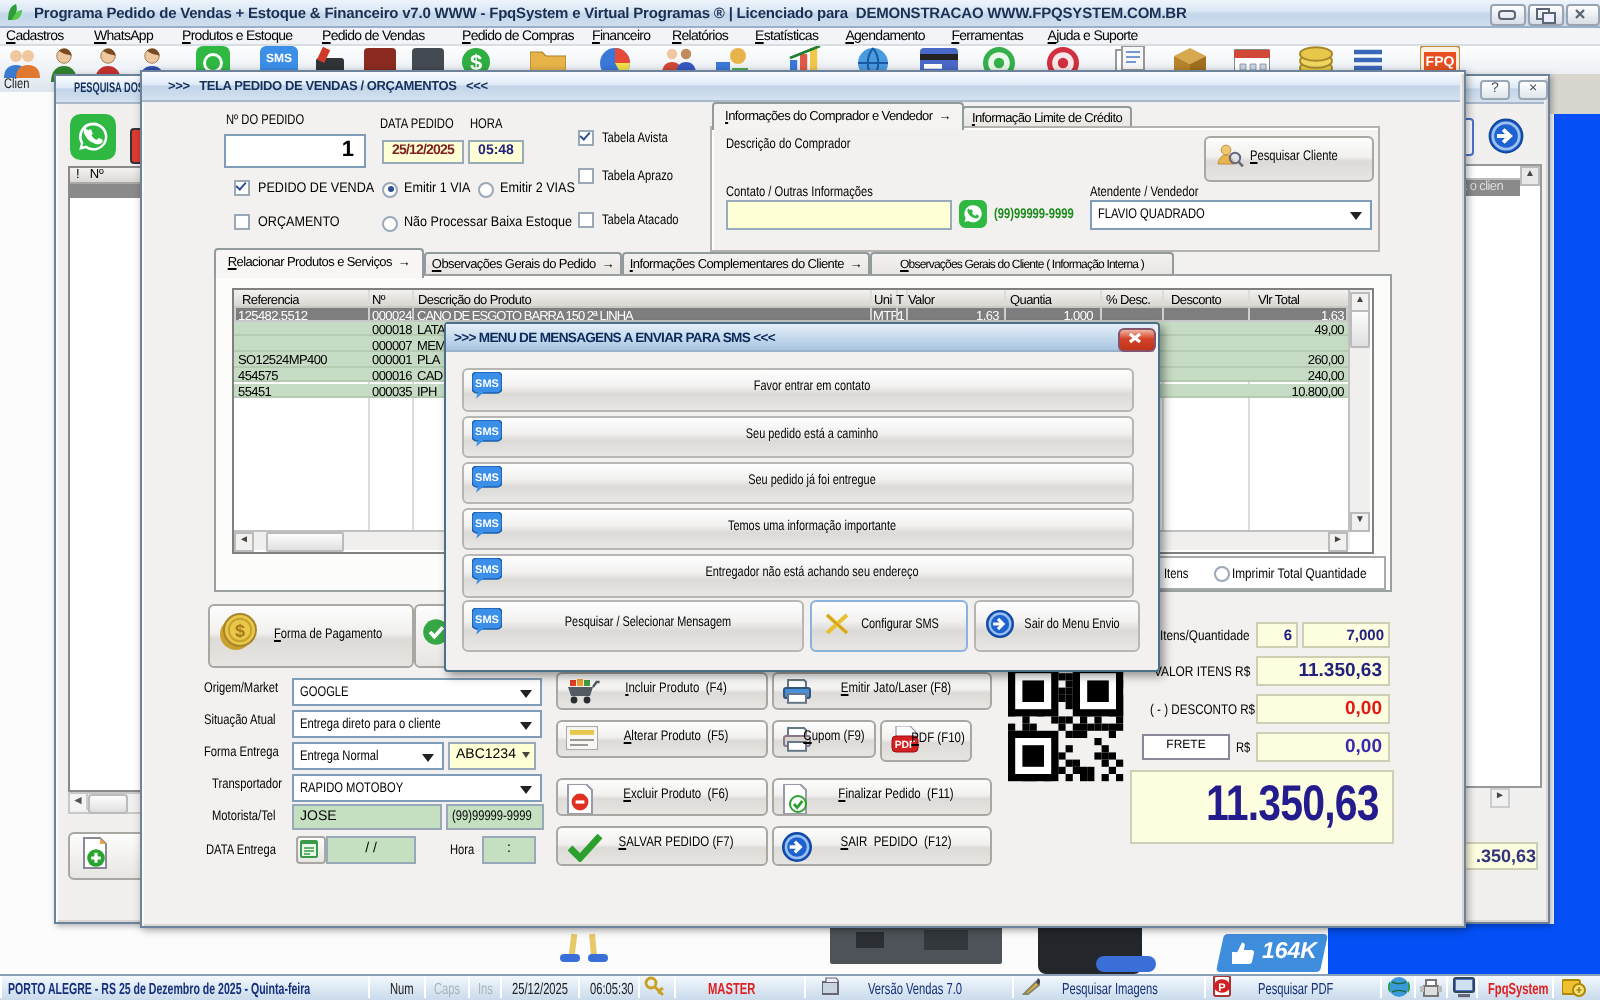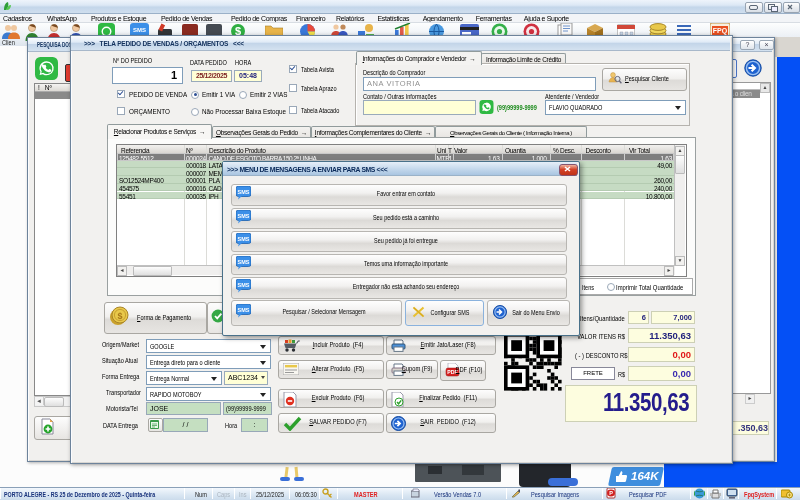--- a/index.html
+++ b/index.html
@@ -29,20 +29,21 @@
 </style>
 </head>
 <body>
 <div id="screen">
 
 <div class="ab" style="left:0;top:0;width:800px;height:13px;background:linear-gradient(#eef4fb,#dce8f5 40%,#c3d6ea 55%,#cfdeee);border-bottom:1px solid #9ab0c8;"></div>
 <svg class="ab" style="left:2px;top:1px" width="11" height="11" viewBox="0 0 11 11">
       <path d="M2 9 C2 5 3 2 6 1 C7 4 6 7 4 9 Z" fill="#2e9e3a"></path>
       <path d="M4 9 C5 6 7 4 9 4 C9 7 7 9 5 9 Z" fill="#57c94f"></path>
     </svg>
+<div class="ab" style="left:17px;top:3px;font-size:7.5px;letter-spacing:-0.1px;line-height:8px;color:#1a2f52;font-weight:bold;white-space:nowrap;">Programa Pedido de Vendas + Estoque &amp; Financeiro v7.0 WWW - FpqSystem e Virtual Programas ® | Licenciado para&nbsp; DEMONSTRACAO WWW.FPQSYSTEM.COM.BR</div>
 <div class="ab" style="left:745px;top:2px;width:16px;height:9px;background:linear-gradient(#fefefe,#d8dee6);border:1px solid #98a4b2;border-radius:2px;"></div>
 <div class="ab" style="left:749px;top:5px;width:7px;height:3px;border:1px solid #5a6675;border-radius:2px;"></div>
 <div class="ab" style="left:764px;top:2px;width:16px;height:9px;background:linear-gradient(#fefefe,#d8dee6);border:1px solid #98a4b2;border-radius:2px;"></div>
 <div class="ab" style="left:768px;top:4px;width:5px;height:4px;border:1px solid #5a6675;"></div>
 <div class="ab" style="left:771px;top:6px;width:5px;height:4px;border:1px solid #5a6675;background:#eef;"></div>
 <div class="ab" style="left:783px;top:2px;width:15px;height:9px;background:linear-gradient(#fefefe,#d8dee6);border:1px solid #98a4b2;border-radius:2px;"></div>
 <svg class="ab" style="left:787px;top:4px" width="6" height="6" viewBox="0 0 6 6">
       <path d="M1 1l4 4M5 1l-4 4" stroke="#5a6675" stroke-width="1.2"></path>
     </svg>
 <div class="ab" style="left:0;top:14px;width:800px;height:8px;background:#f2f4f7;"></div>
@@ -312,21 +313,20 @@
 <div class="rd" style="left:239px;top:90.5px;z-index:20;"></div>
 <div class="lb" style="left:250px;top:91px;z-index:20;transform:scaleX(0.9);">Emitir 2 VIAS</div>
 <div class="ck" style="left:117px;top:107px;z-index:20;"></div>
 <div class="lb" style="left:129px;top:108px;z-index:20;transform:scaleX(0.9);">ORÇAMENTO</div>
 <div class="rd" style="left:191px;top:107.5px;z-index:20;"></div>
 <div class="lb" style="left:202px;top:108px;z-index:20;transform:scaleX(0.9);">Não Processar Baixa Estoque</div>
 <div class="tab" style="left:356px;top:51px;width:124px;height:13px;line-height:13px;background:#f4f3f1;z-index:21;"><span class="u">I</span>nformações do Comprador e Vendedor&nbsp; →</div>
 <div class="tab" style="left:481px;top:53px;width:83px;height:11px;line-height:11px;z-index:20;"><span class="u">I</span>nformação Limite de Crédito</div>
 <div class="ab" style="left:355px;top:63px;width:333px;height:61px;z-index:20;background:#f2f1ef;border:1px solid #b5b2ad;box-shadow:inset 1px 1px 0 #fff;"></div>
 <div class="lb" style="left:363px;top:69px;z-index:21;">Descrição do Comprador</div>
-<div class="ab" style="left:363px;top:77px;width:231px;height:12px;z-index:21;background:#fff;border:1px solid #7f9db9;color:#909090;font-size:7.5px;line-height:12px;"><span style="margin-left:3px;letter-spacing:.6px;">ANA VITORIA</span></div>
 <div class="ab" style="left:602px;top:68px;width:83px;height:21px;z-index:21;background:linear-gradient(#fdfdfd,#f1f0ee 45%,#dddbd8 55%,#e7e5e2);border:1px solid #a9a7a2;border-radius:3px;"></div>
 <svg class="ab" style="left:607px;top:71px;z-index:22" width="15" height="14" viewBox="0 0 15 14">
       <circle cx="6" cy="4" r="2.4" fill="#f0c870" stroke="#c09040" stroke-width=".5"></circle>
       <path d="M2 11c.5-3 2-4.5 4-4.5s3.5 1.5 4 4.5z" fill="#e8b450" stroke="#c09040" stroke-width=".5"></path>
       <circle cx="10.5" cy="8" r="2.6" fill="rgba(200,220,240,.4)" stroke="#667" stroke-width="1"></circle>
       <path d="M12.4 10l2 2.2" stroke="#667" stroke-width="1.3"></path>
     </svg>
 <div class="lb" style="left:625px;top:75px;z-index:22;"><span class="u">P</span>esquisar Cliente</div>
 <div class="lb" style="left:363px;top:93px;z-index:21;">Contato / Outras Informações</div>
 <div class="ab" style="left:363px;top:100px;width:111px;height:13px;z-index:21;background:#ffffd6;border:1px solid #9ab;"></div>

